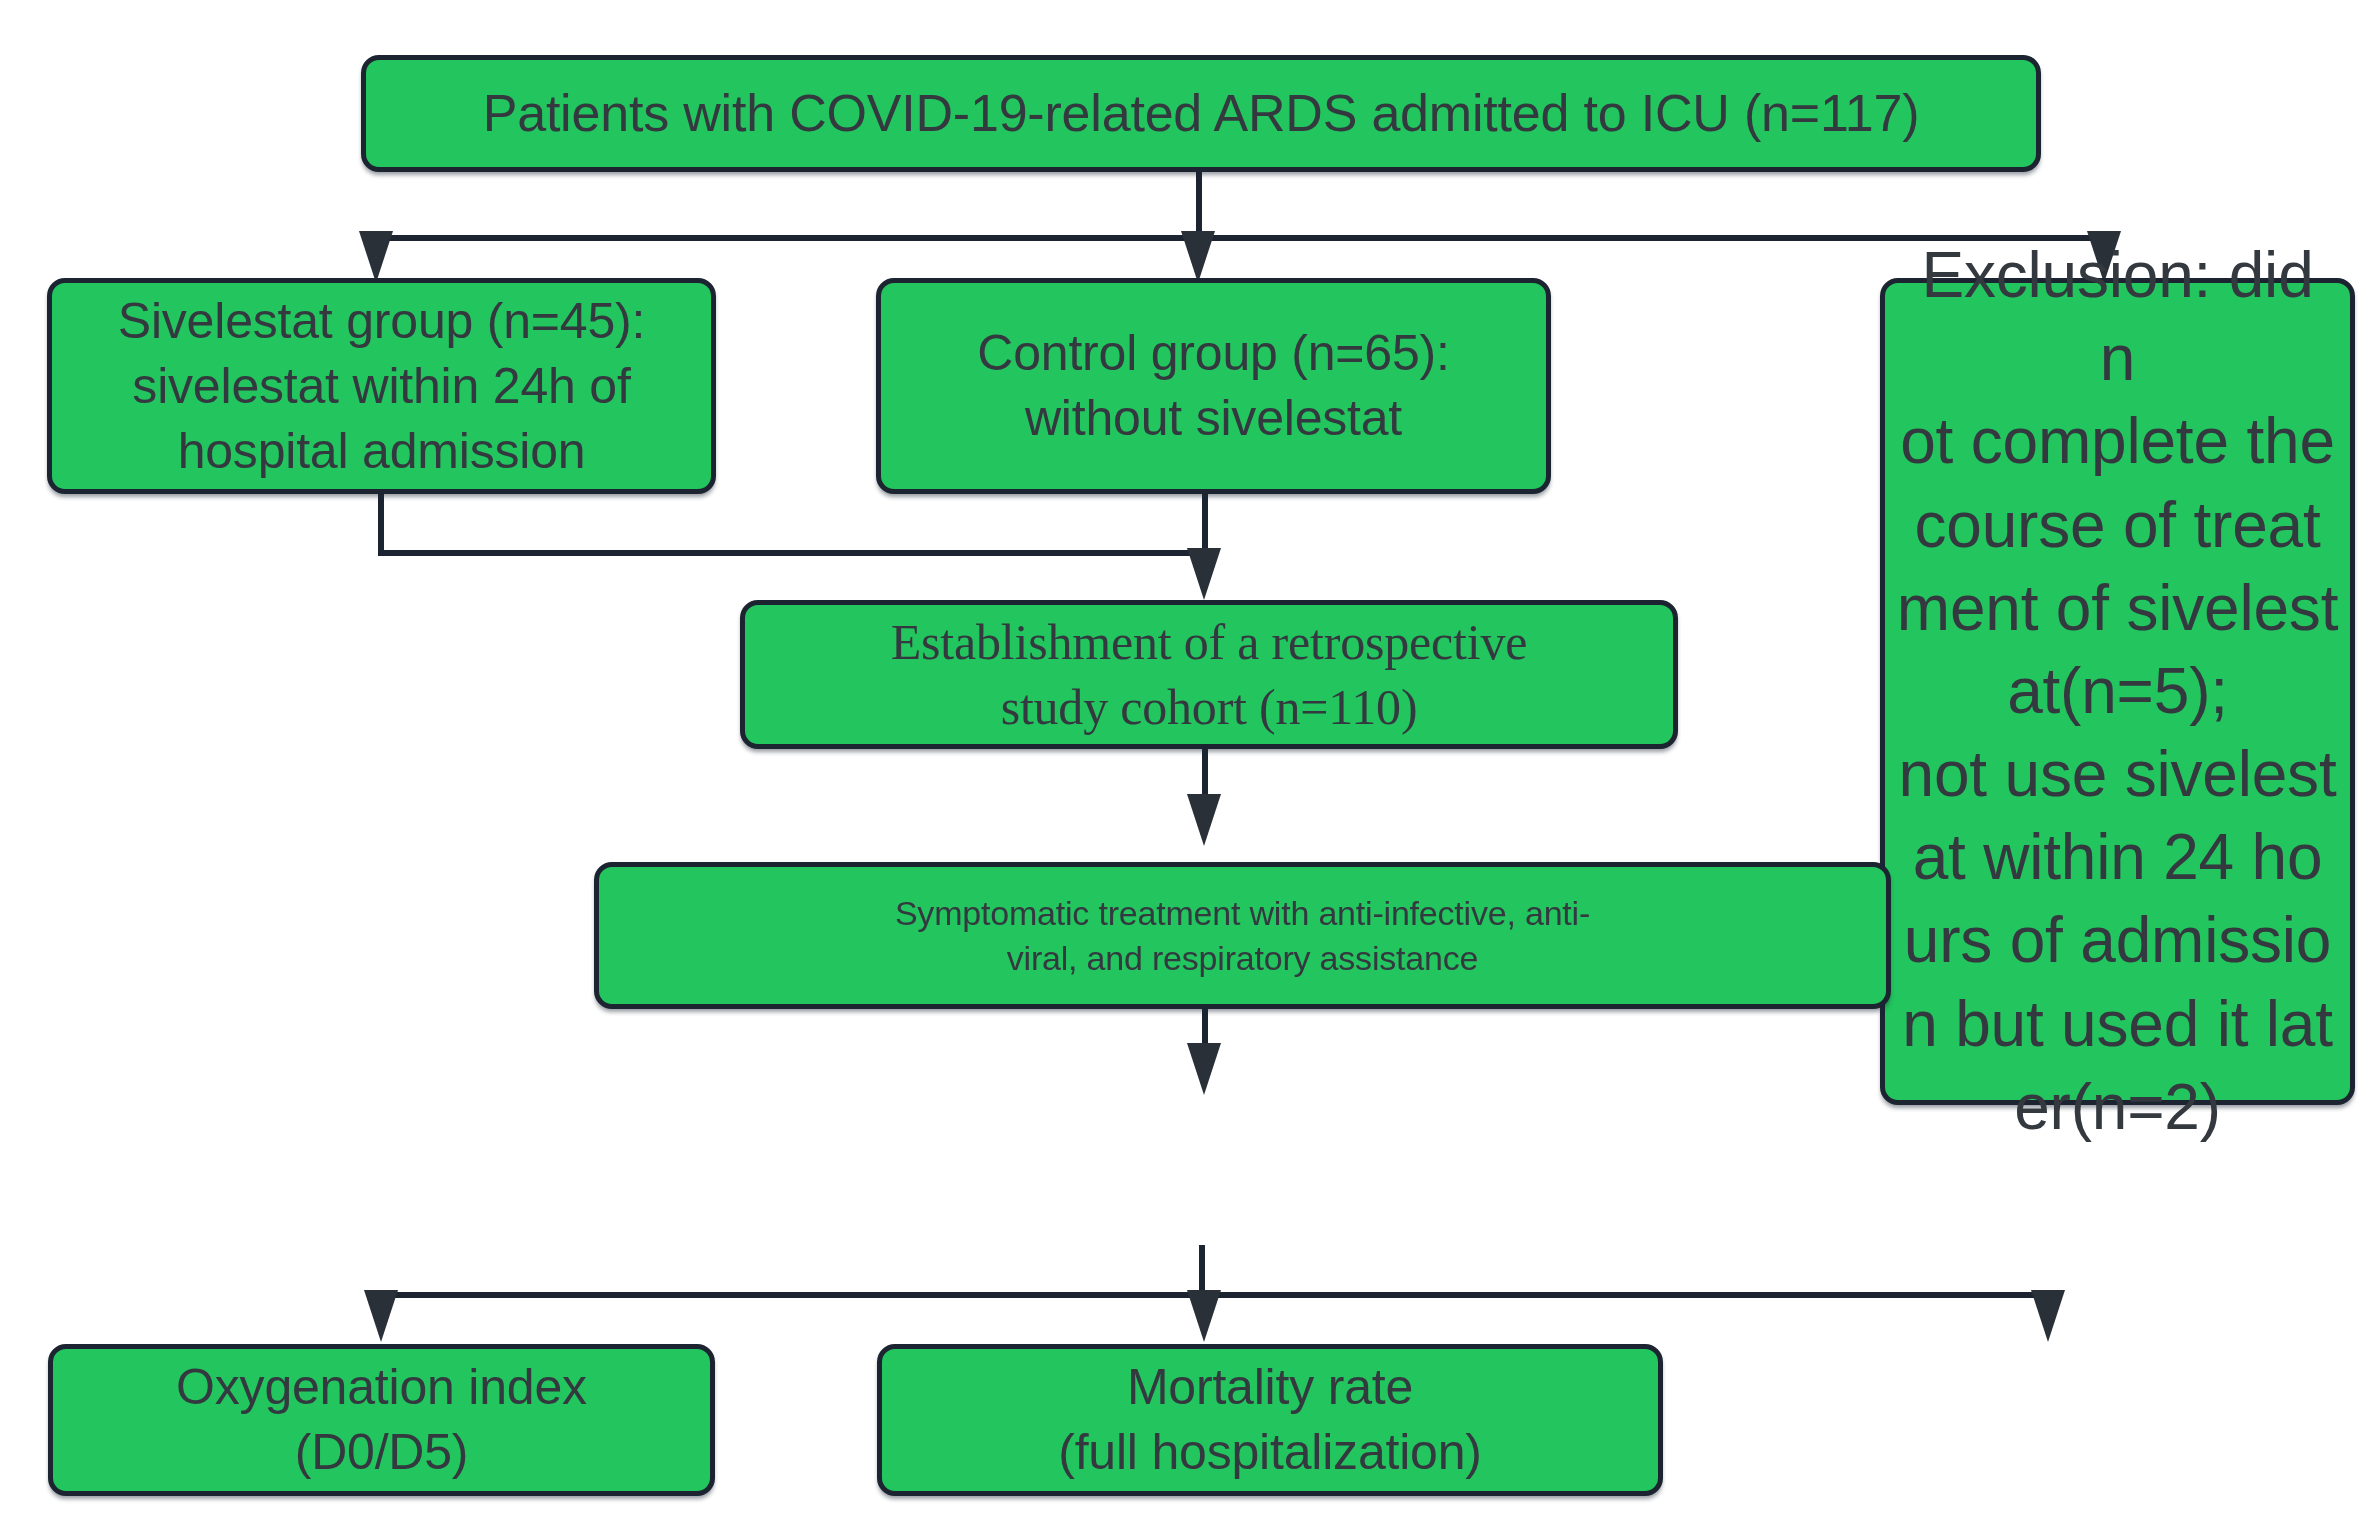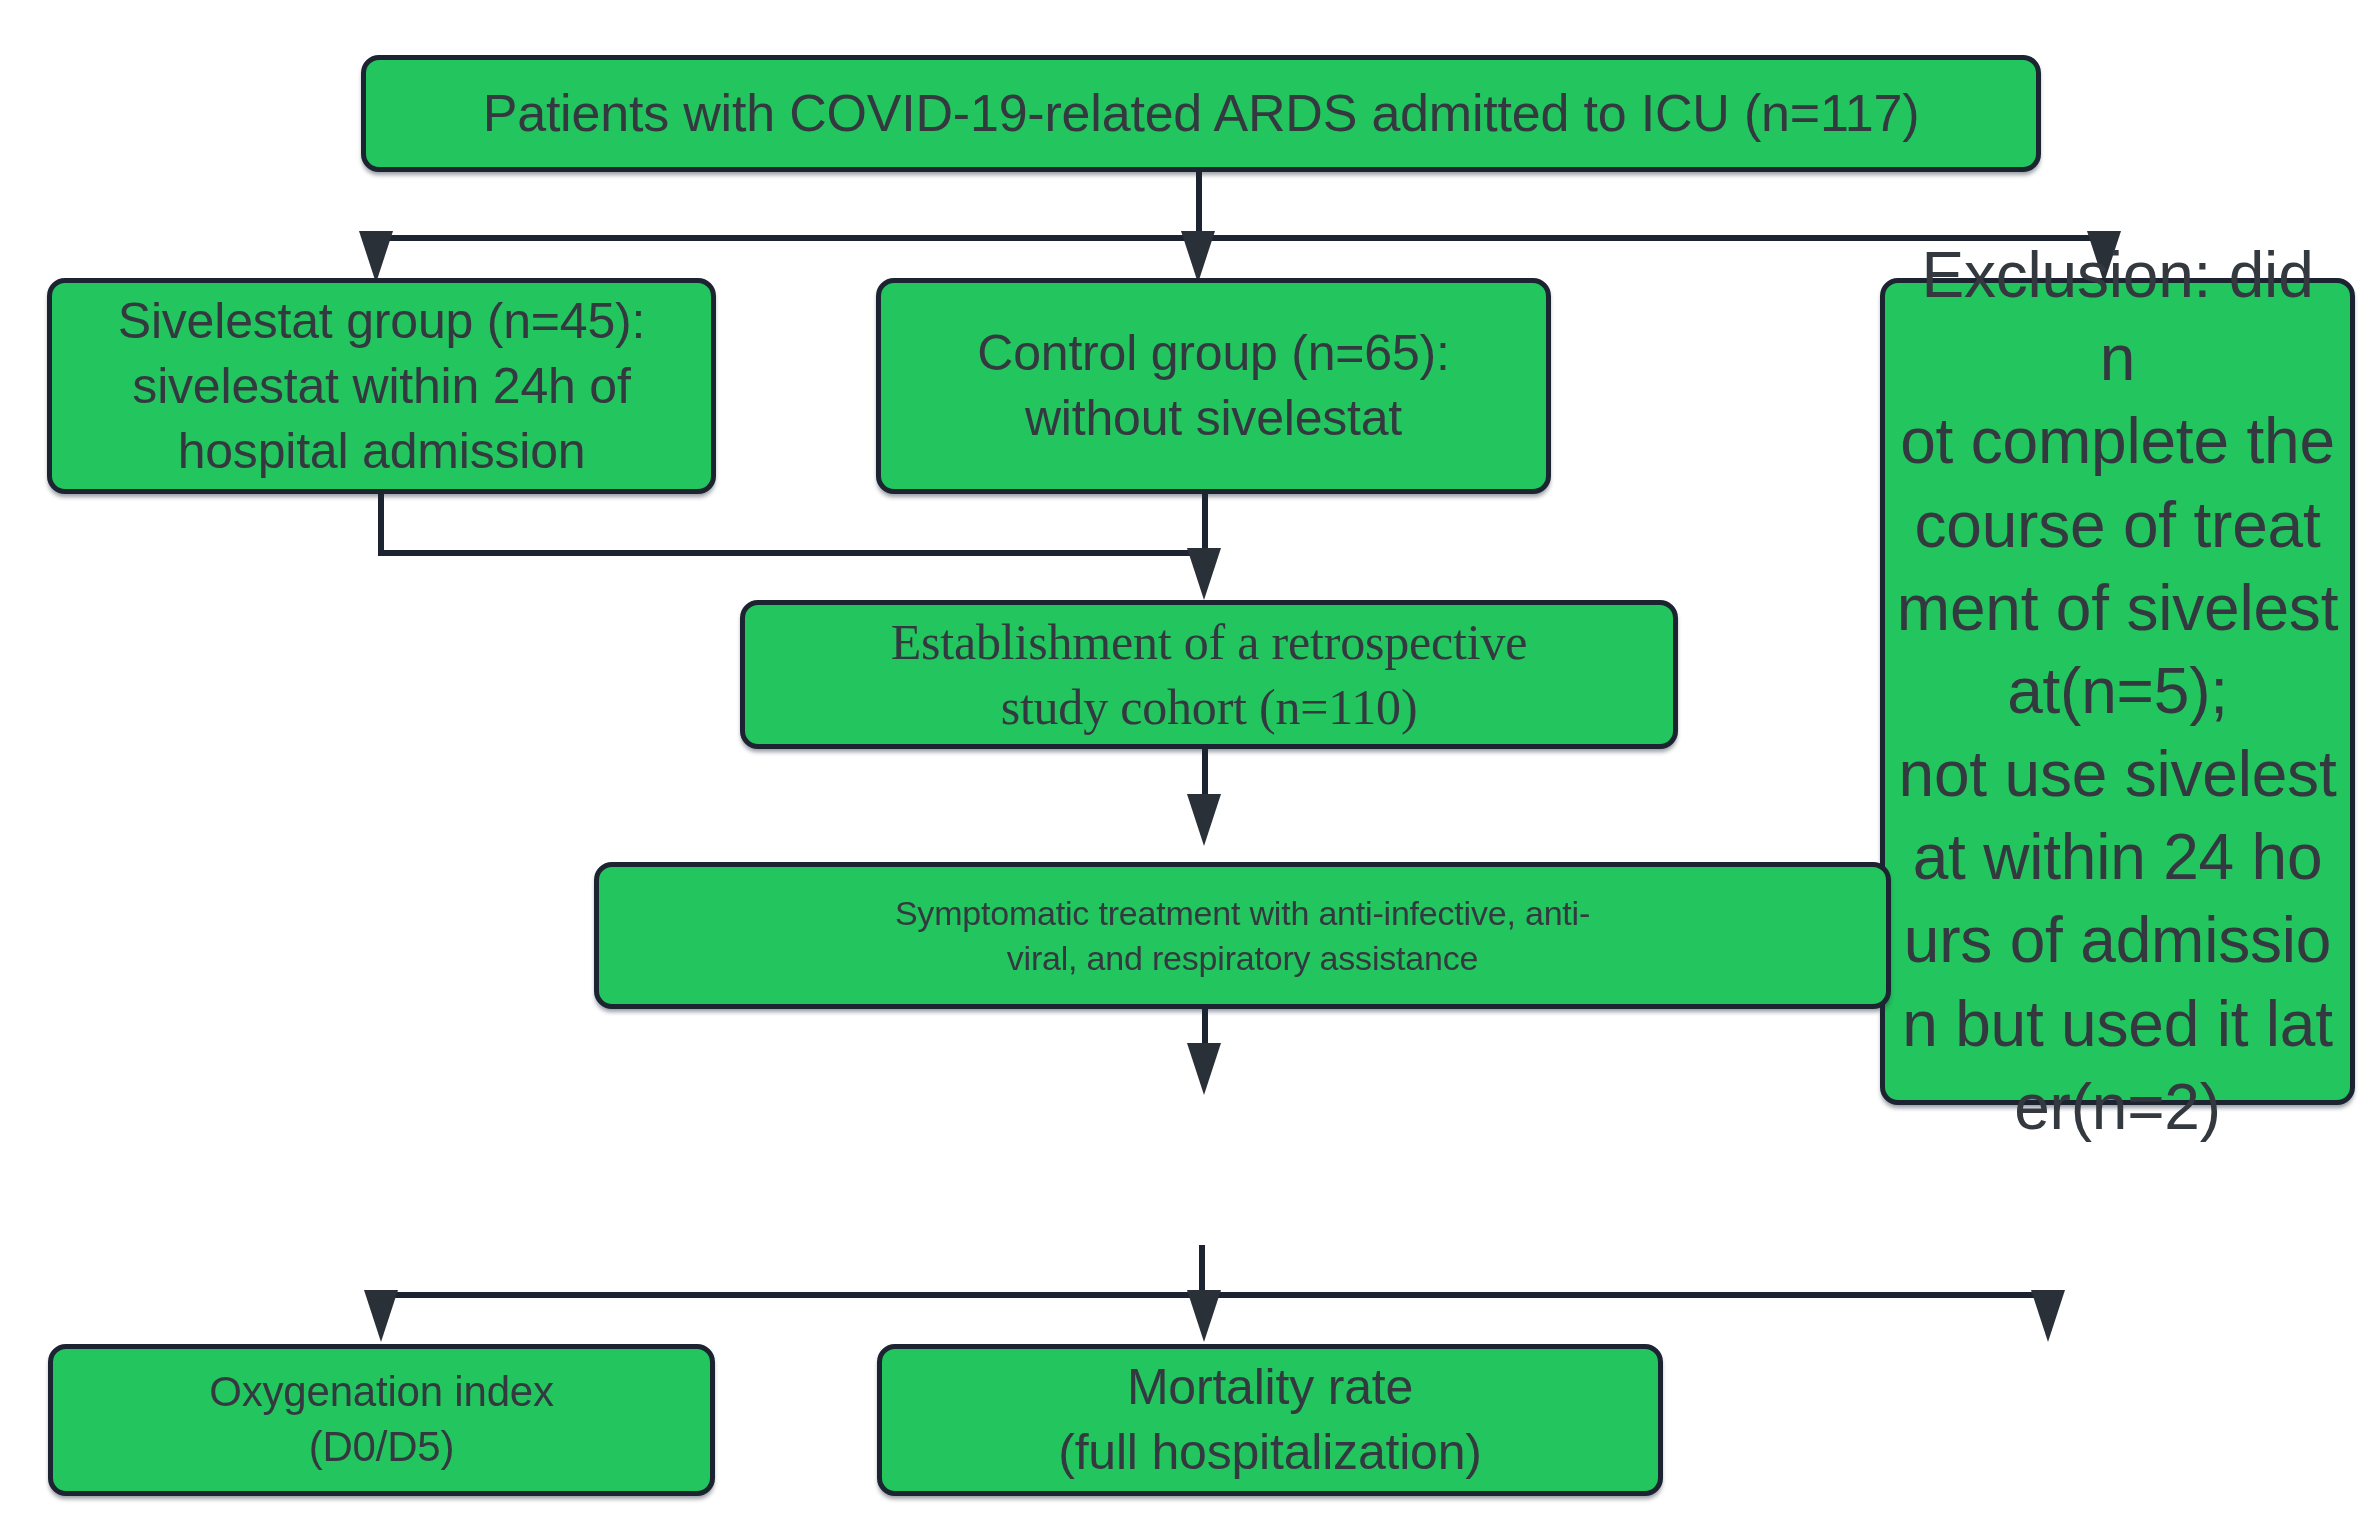--- a/index.html
+++ b/index.html
@@ -40,21 +40,21 @@
   }
 
   
   #n-top      { left: 361px;  top: 55px;   width: 1680px; height: 117px; font-size: 52px; }
   #n-sive     { left: 47px;   top: 278px;  width: 669px;  height: 216px; font-size: 50px; }
   #n-control  { left: 876px; top: 278px;  width: 675px;  height: 216px; font-size: 50px; justify-content: center; }
   #n-excl     { left: 1880px; top: 278px;  width: 475px;  height: 827px; font-size: 64px; line-height: 1.30; }
   #n-cohort   { left: 740px;  top: 600px;  width: 938px; height: 149px; font-size: 50px; font-family: Liberation Serif, serif; }
   #n-symp     { left: 594px;  top: 846px; width: 1297px; height: 147px; font-size: 34px; margin-top: 16px; }
   #n-analyze  { left: 562px;  top: 1095px; width: 1294px; height: 150px; font-size: 50px; }
-  #n-oxy      { left: 48px;   top: 1344px; width: 667px;  height: 152px; font-size: 42px; }
+  #n-oxy      { left: 48px;   top: 1344px; width: 667px;  height: 152px; font-size: 50px; }
   #n-mort     { left: 877px; top: 1344px; width: 786px;  height: 152px; font-size: 50px; }
   #n-infl     { left: 1695px; top: 1344px; width: 665px;  height: 152px; font-size: 50px; }
 
   
   .conn {
     position: absolute;
     background: #1b2430;
   }
   .conn.v { width: 5.8px; }
   .conn.h { height: 5.8px; }

